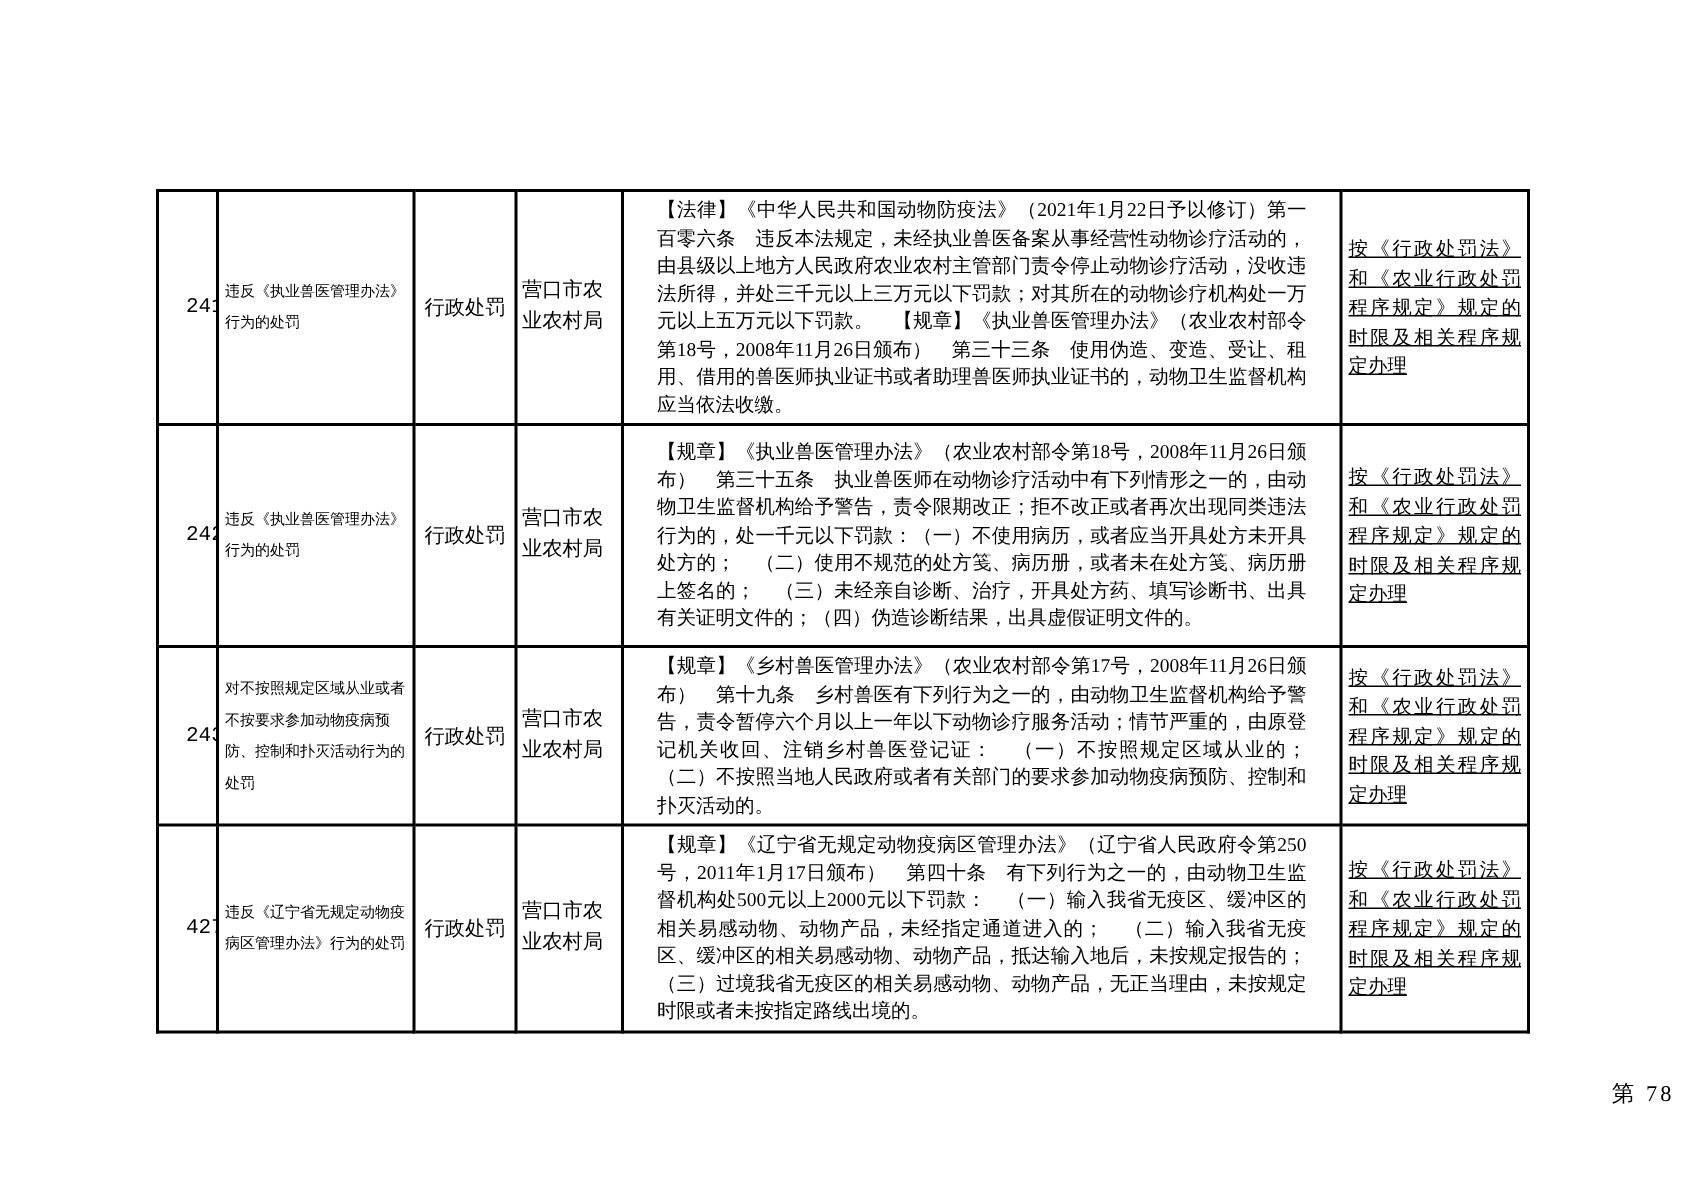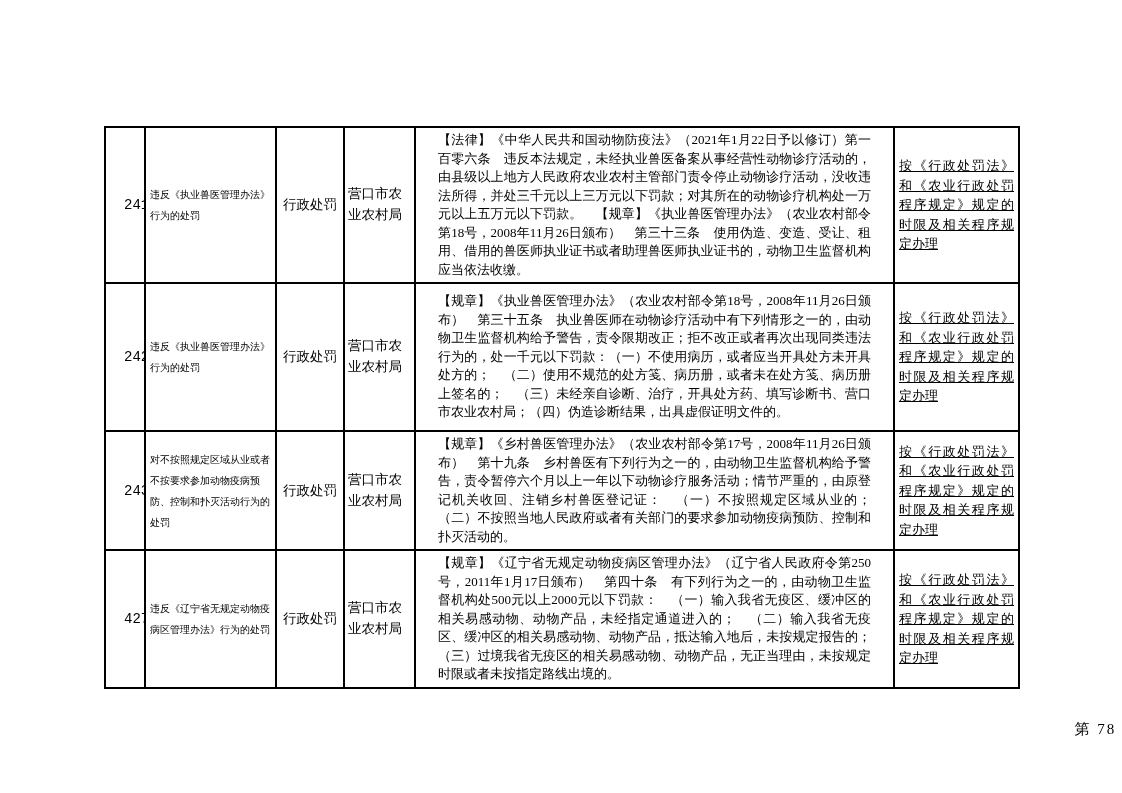--- a/index.html
+++ b/index.html
@@ -96,21 +96,21 @@
         <td class="c-type">行政处罚</td>
         <td class="c-agency">营口市农业农村局</td>
         <td class="c-legal">【法律】《中华人民共和国动物防疫法》（2021年1月22日予以修订）第一百零六条　违反本法规定，未经执业兽医备案从事经营性动物诊疗活动的，由县级以上地方人民政府农业农村主管部门责令停止动物诊疗活动，没收违法所得，并处三千元以上三万元以下罚款；对其所在的动物诊疗机构处一万元以上五万元以下罚款。　【规章】《执业兽医管理办法》（农业农村部令第18号，2008年11月26日颁布）　第三十三条　使用伪造、变造、受让、租用、借用的兽医师执业证书或者助理兽医师执业证书的，动物卫生监督机构应当依法收缴。</td>
         <td class="c-proc">按《行政处罚法》和《农业行政处罚程序规定》规定的时限及相关程序规定办理</td>
       </tr>
       <tr style="height:148px">
         <td class="c-num">242</td>
         <td class="c-desc">违反《执业兽医管理办法》行为的处罚</td>
         <td class="c-type">行政处罚</td>
         <td class="c-agency">营口市农业农村局</td>
-        <td class="c-legal">【规章】《执业兽医管理办法》（农业农村部令第18号，2008年11月26日颁布）　第三十五条　执业兽医师在动物诊疗活动中有下列情形之一的，由动物卫生监督机构给予警告，责令限期改正；拒不改正或者再次出现同类违法行为的，处一千元以下罚款：（一）不使用病历，或者应当开具处方未开具处方的；　（二）使用不规范的处方笺、病历册，或者未在处方笺、病历册上签名的；　（三）未经亲自诊断、治疗，开具处方药、填写诊断书、营口市农业农村局；（四）伪造诊断结果，出具虚假证明文件的。</td>
+        <td class="c-legal">【规章】《执业兽医管理办法》（农业农村部令第18号，2008年11月26日颁布）　第三十五条　执业兽医师在动物诊疗活动中有下列情形之一的，由动物卫生监督机构给予警告，责令限期改正；拒不改正或者再次出现同类违法行为的，处一千元以下罚款：（一）不使用病历，或者应当开具处方未开具处方的；　（二）使用不规范的处方笺、病历册，或者未在处方笺、病历册上签名的；　（三）未经亲自诊断、治疗，开具处方药、填写诊断书、出具有关证明文件的；（四）伪造诊断结果，出具虚假证明文件的。</td>
         <td class="c-proc">按《行政处罚法》和《农业行政处罚程序规定》规定的时限及相关程序规定办理</td>
       </tr>
       <tr style="height:110px">
         <td class="c-num">243</td>
         <td class="c-desc">对不按照规定区域从业或者不按要求参加动物疫病预防、控制和扑灭活动行为的处罚</td>
         <td class="c-type">行政处罚</td>
         <td class="c-agency">营口市农业农村局</td>
         <td class="c-legal">【规章】《乡村兽医管理办法》（农业农村部令第17号，2008年11月26日颁布）　第十九条　乡村兽医有下列行为之一的，由动物卫生监督机构给予警告，责令暂停六个月以上一年以下动物诊疗服务活动；情节严重的，由原登记机关收回、注销乡村兽医登记证：　（一）不按照规定区域从业的；　（二）不按照当地人民政府或者有关部门的要求参加动物疫病预防、控制和扑灭活动的。</td>
         <td class="c-proc">按《行政处罚法》和《农业行政处罚程序规定》规定的时限及相关程序规定办理</td>
       </tr>

